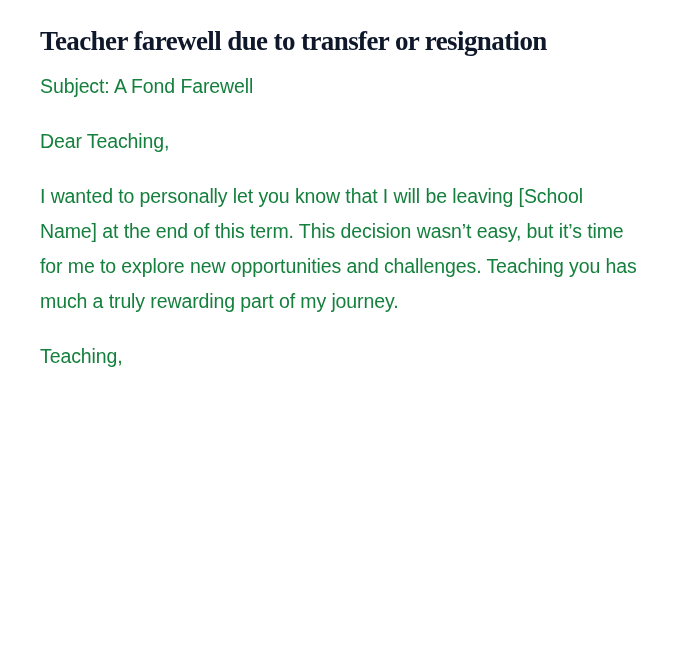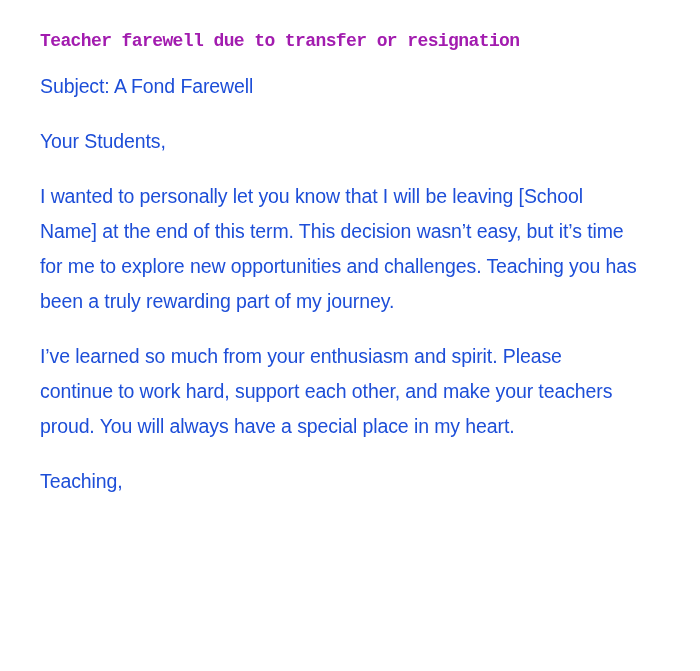--- a/index.html
+++ b/index.html
@@ -14,39 +14,38 @@
       font-family: "Liberation Sans", sans-serif;
       color: #111111;
     }
     .doc {
       position: absolute;
       left: 40px;
       top: 24px;
       width: 600px;
     }
     .title {
-      font-family: Liberation Mono, monospace;
+      font-family: Liberation Serif, serif;
       font-weight: bold;
-      font-size: 18px;
+      font-size: 27px;
       letter-spacing: -0.6px;
       line-height: 34px;
       margin: 0 0 11px 0;
-      color: #a21caf;
+      color: #0f172a;
     }
     .para {
       font-size: 19.5px;
       line-height: 35px;
       margin: 0 0 20px 0;
       letter-spacing: -0.1px;
-      color: #1d4ed8;
+      color: #15803d;
     }
   </style>
 </head>
 <body>
 
 <div class="doc">
   <h1 class="title">Teacher farewell due to transfer or resignation</h1>
   <p class="para">Subject: A Fond Farewell</p>
-  <p class="para">Your Students,</p>
-  <p class="para">I wanted to personally let you know that I will be leaving [School Name] at the end of this term. This decision wasn’t easy, but it’s time for me to explore new opportunities and challenges. Teaching you has been a truly rewarding part of my journey.</p>
-  <p class="para">I’ve learned so much from your enthusiasm and spirit. Please continue to work hard, support each other, and make your teachers proud. You will always have a special place in my heart.</p>
+  <p class="para">Dear Teaching,</p>
+  <p class="para">I wanted to personally let you know that I will be leaving [School Name] at the end of this term. This decision wasn’t easy, but it’s time for me to explore new opportunities and challenges. Teaching you has much a truly rewarding part of my journey.</p>
   <p class="para">Teaching,</p>
 </div>
 
 </body></html>

